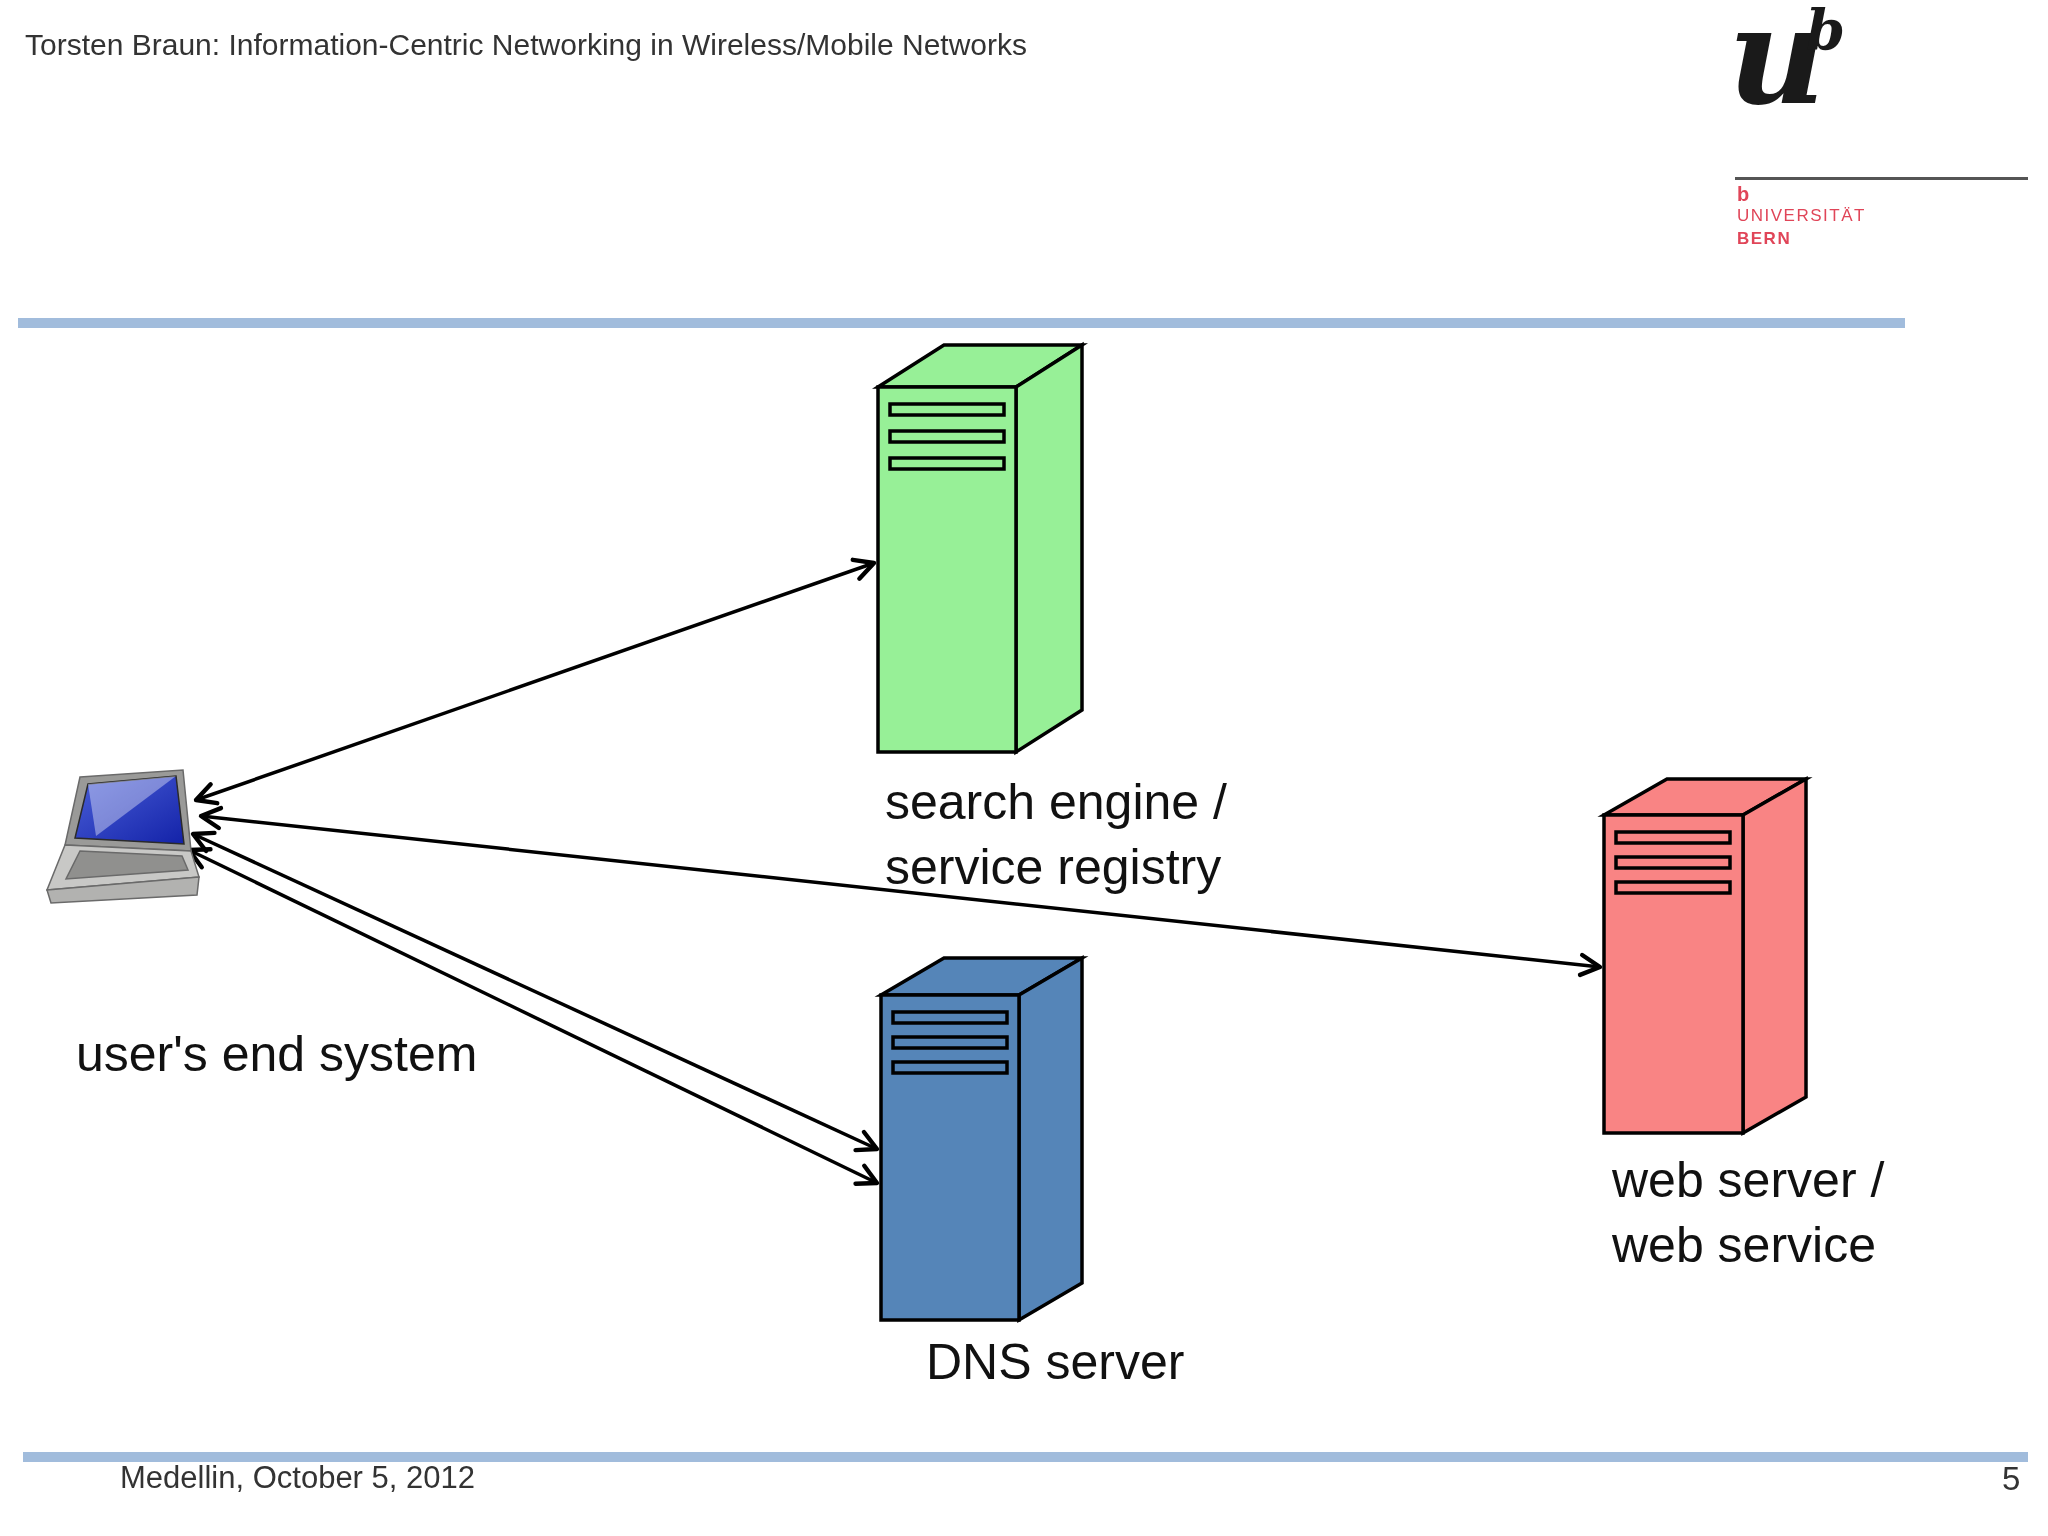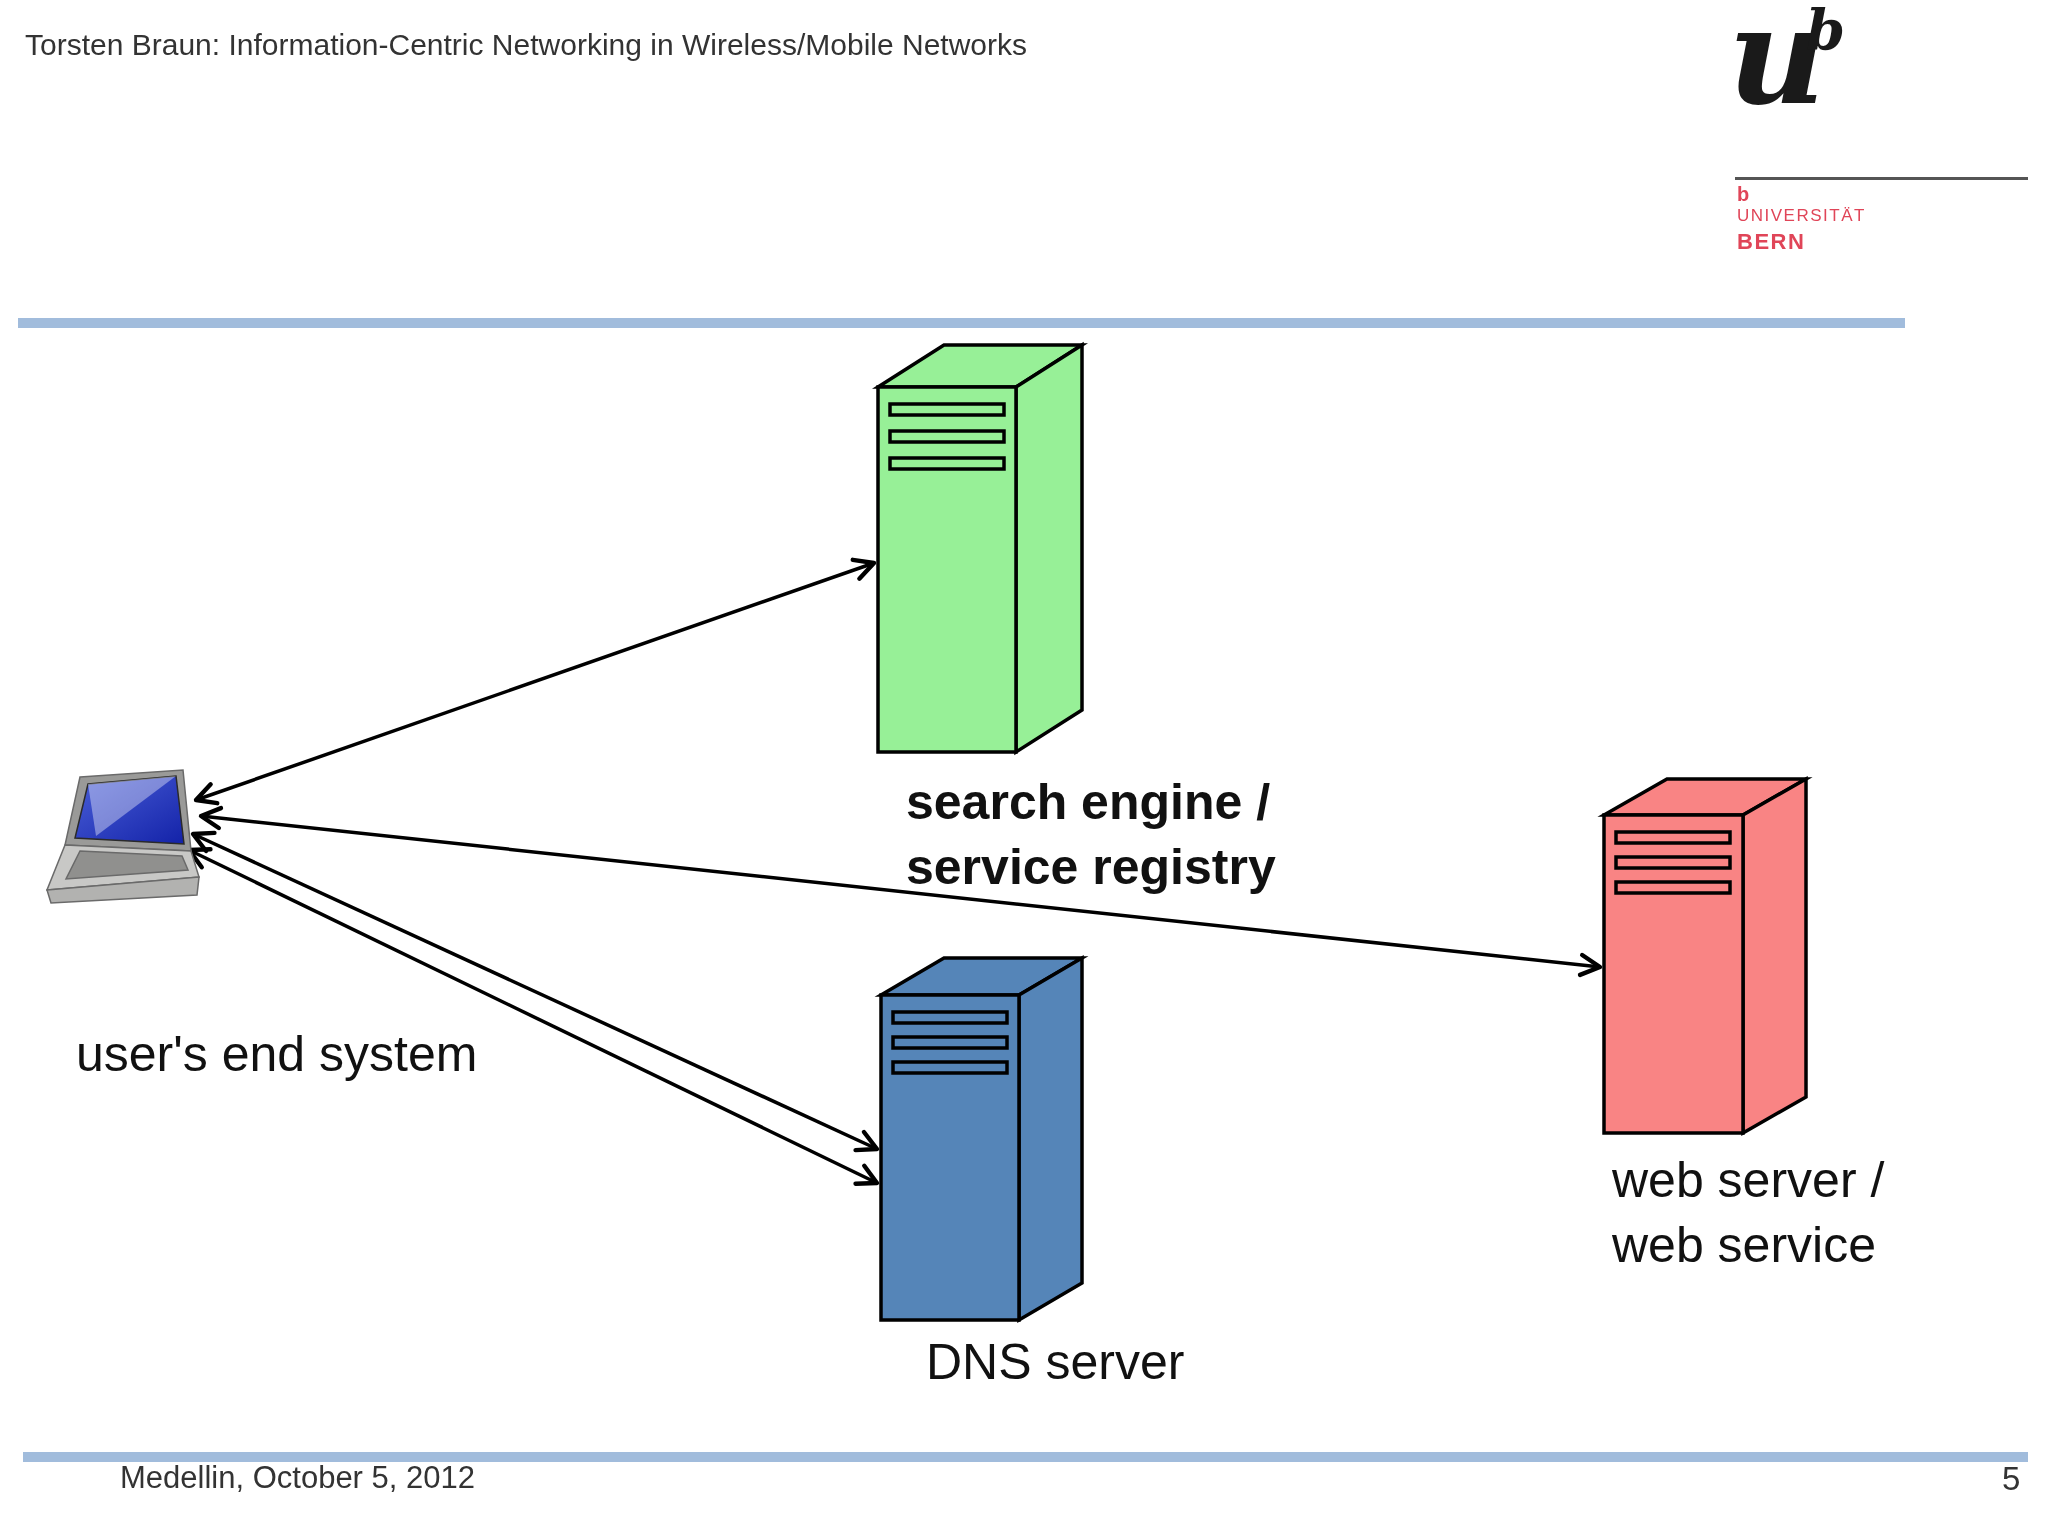--- a/index.html
+++ b/index.html
@@ -59,35 +59,35 @@
     color: #E04558; line-height: 1;
   }
   .logo-uni {
     left: 1737px; top: 206px;
     font-size: 17px; font-weight: normal;
     letter-spacing: 1.5px;
     color: #E04558; line-height: 1.2;
   }
   .logo-bern {
     left: 1737px; top: 229px;
-    font-size: 22px; font-weight: bold;
+    font-size: 17px; font-weight: bold;
     letter-spacing: 1.5px;
     color: #E04558; line-height: 1.2;
   }
 
   .diagram-svg { left: 0; top: 0; width: 2048px; height: 1536px; }
 
   .node-label {
     font-size: 50px;
     color: #111111;
     line-height: 1.3;
     white-space: nowrap;
   }
   .lbl-user   { left: 76px;   top: 1022px; }
-  .lbl-search { left: 906px;  top: 770px; font-weight: bold;  }
+  .lbl-search { left: 885px;  top: 770px;  }
   .lbl-dns    { left: 926px;  top: 1330px; }
   .lbl-web    { left: 1612px; top: 1148px; }
 
   .footer-text {
     left: 120px; top: 1460px;
     font-size: 31px;
     color: #333333;
   }
   .page-number {
     left: 2002px; top: 1460px;

